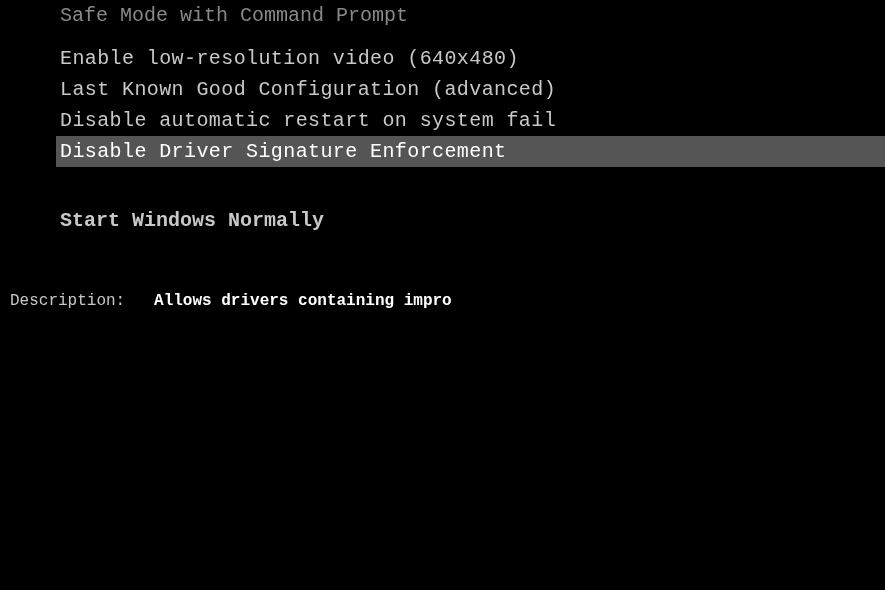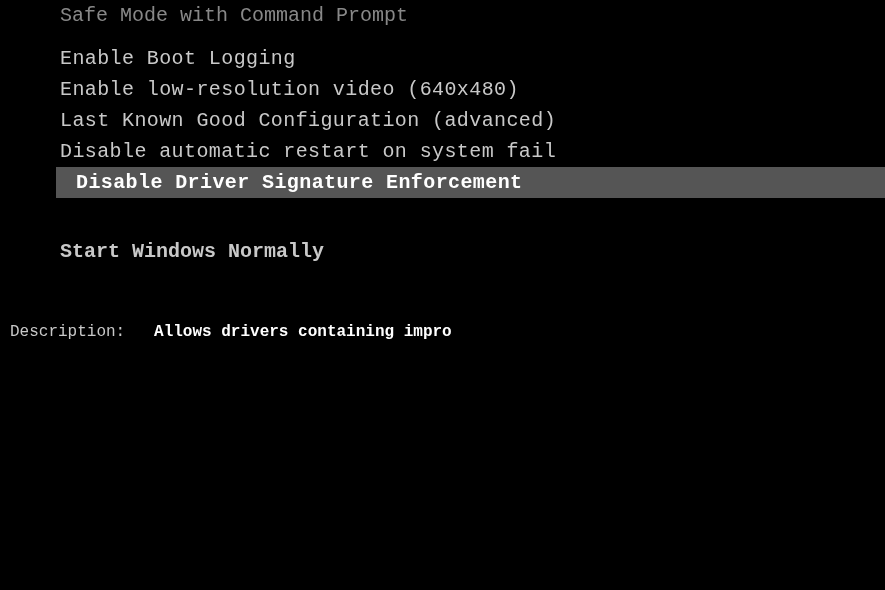--- a/index.html
+++ b/index.html
@@ -36,25 +36,24 @@
       line-height: 1.55;
       letter-spacing: 0.02em;
       white-space: nowrap;
       display: block;
       font-family: 'Courier New', Courier, monospace;
     }
 
     .menu-item.highlighted {
       background-color: #555555;
       color: #ffffff;
-      padding-left: 20px;
+      padding-left: 4px;
       margin-left: -4px;
       display: block;
       width: calc(100% + 4px);
-      font-weight: bold;
     }
 
     .spacer {
       height: 28px;
     }
 
     .bottom-section {
       padding-left: 60px;
       margin-top: 10px;
       font-weight: bold;
@@ -103,21 +102,20 @@
 <body>
 
 <div class="screen">
 
   <div class="top-faded">
     <span>Safe Mode with Command Prompt</span>
   </div>
 
   <div class="menu-list">
 
-    <span class="menu-item">Enable Boot Logging</span>
 
     <span class="menu-item">Enable low-resolution video (640x480)</span>
 
     <span class="menu-item">Last Known Good Configuration (advanced)</span>
 
 
 
     <span class="menu-item">Disable automatic restart on system fail</span>
 
     <span class="menu-item highlighted">Disable Driver Signature Enforcement</span>

